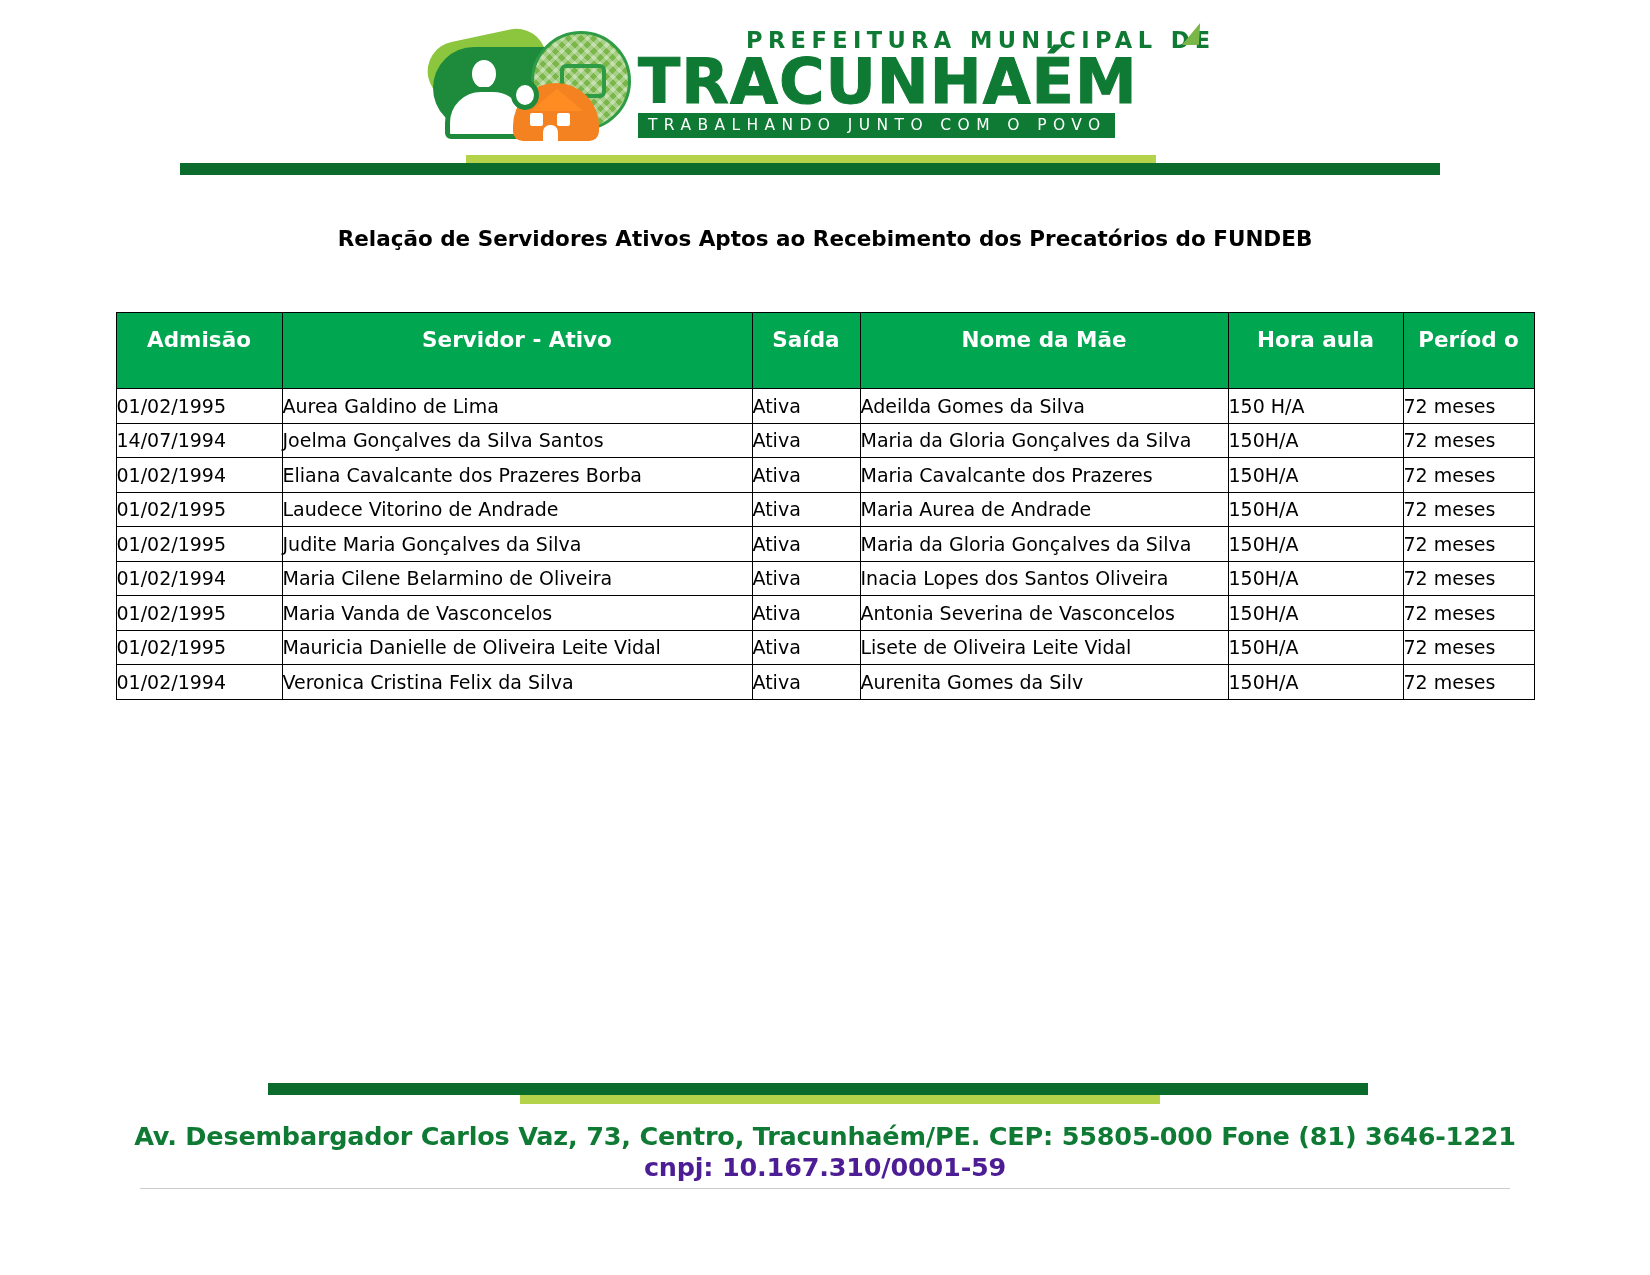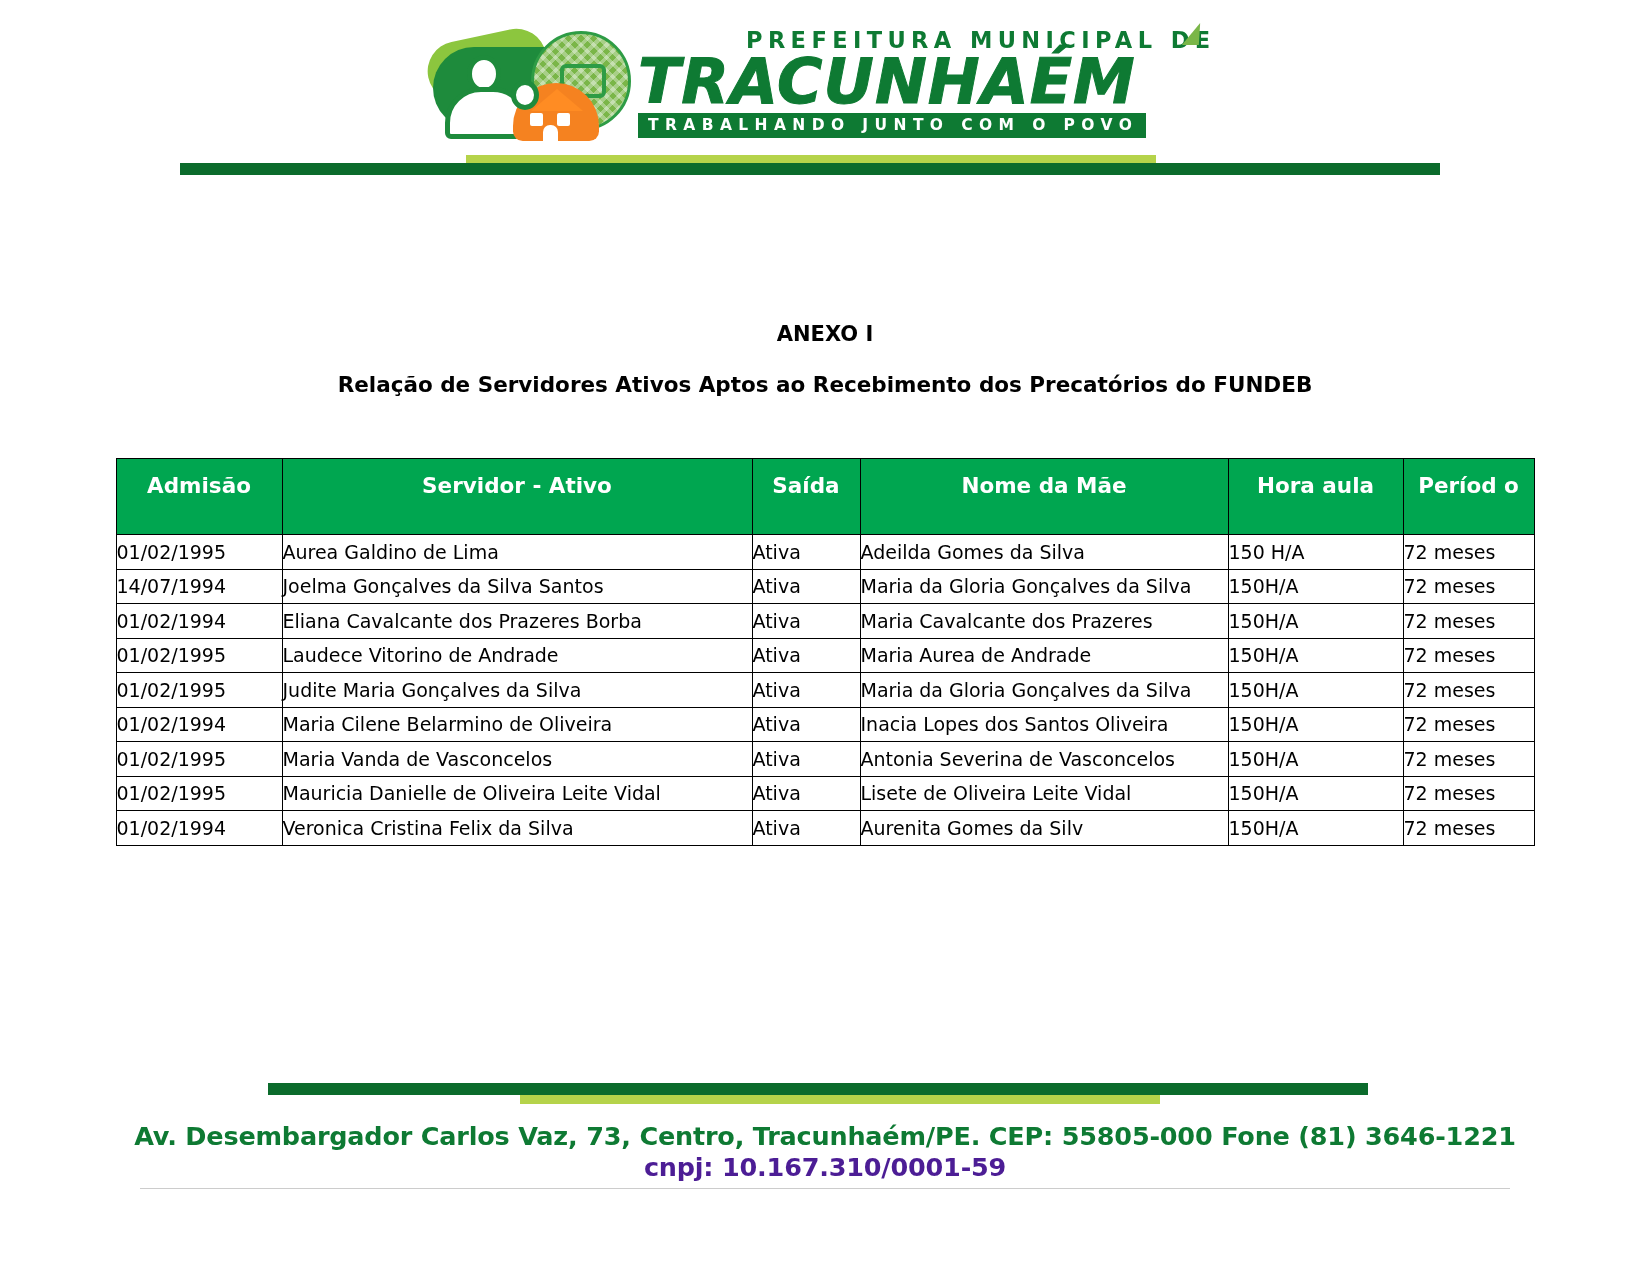--- a/index.html
+++ b/index.html
@@ -143,30 +143,29 @@
     white-space: nowrap;
     margin-left: 108px;
   }
   #wm-main {
     font-size: 62px;
     font-weight: bold;
     letter-spacing: 1px;
     color: #0e7a33;
     line-height: 0.95;
     white-space: nowrap;
-    font-style: italic;
     -webkit-text-stroke: 1px #0e7a33;
   }
   #wm-bottom {
     margin-top: 2px;
     background: #0e7a33;
     color: #ffffff;
     font-size: 15.5px;
     letter-spacing: 6.4px;
-    font-weight: bold;
+    font-weight: normal;
     padding: 3px 8px 4px 10px;
     white-space: nowrap;
     display: inline-block;
   }
   #wm-accent {
     position: absolute;
     right: 14px;
     top: -4px;
     width: 0; height: 0;
     border-left: 12px solid transparent;
@@ -326,21 +325,20 @@
     </div>
 
   </div>
 
   <div id="rule-top-light"></div>
   <div id="rule-top-dark"></div>
 </div>
 
 <div id="doc-body">
 
-  <div id="anexo-title">ANEXO I</div>
   <div id="doc-subtitle">Relação de Servidores Ativos Aptos ao Recebimento dos Precatórios do FUNDEB</div>
 
   <table id="servidores-table">
     <colgroup>
       <col class="col-admissao">
       <col class="col-servidor">
       <col class="col-saida">
       <col class="col-mae">
       <col class="col-hora">
       <col class="col-periodo">

